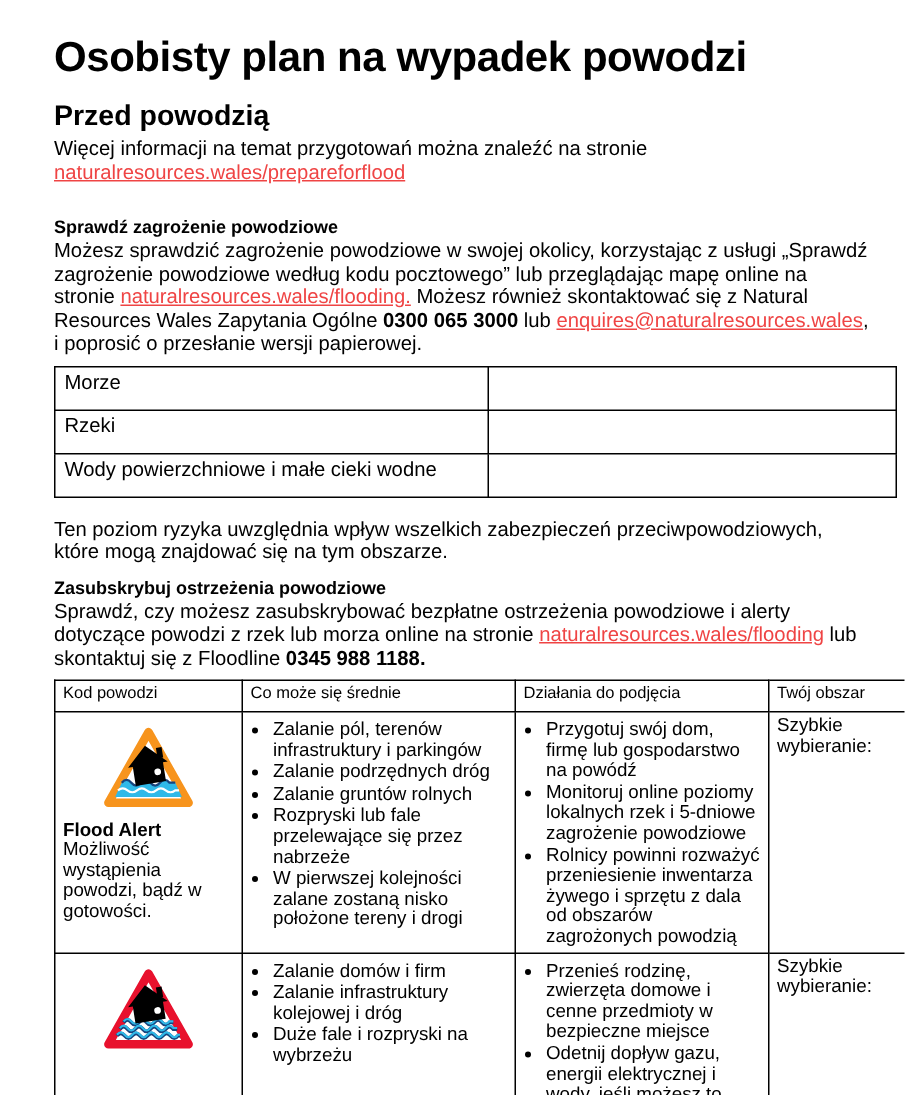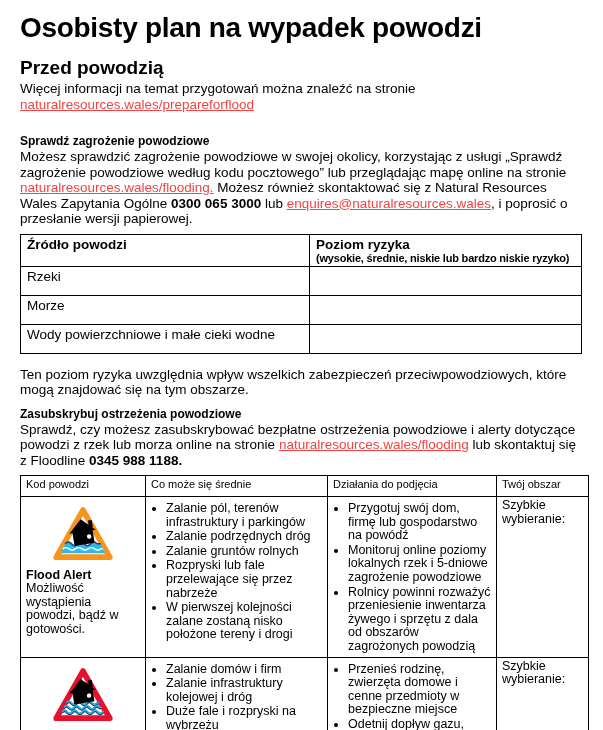--- a/index.html
+++ b/index.html
@@ -5,21 +5,22 @@
   * { margin: 0; padding: 0; box-sizing: border-box; }
   html, body { background: #ffffff; }
   body {
     width: 603px; height: 730px;
     font-family: "Liberation Sans", sans-serif;
     color: #000;
     overflow: hidden;
   }
   .page {
     width: 603px; height: 662px;
-    padding: 10px 21px 0 20px;
+    padding: 10px 21px 0 36px;
+    margin-top: 10px;
   }
   h1.doc-title {
     font-size: 28px; font-weight: bold; letter-spacing: -0.3px;
     margin: 2px 0 13px 0;
   }
   h2.section-lg {
     font-size: 19px; font-weight: bold; margin: 0 0 2px 0;
   }
   h3.section {
     font-size: 12px; font-weight: bold; margin: 0 0 1px 0;
@@ -88,30 +89,26 @@
   <p class="body-text"><span>Możesz sprawdzić zagrożenie powodziowe w swojej okolicy, korzystając z usługi „Sprawdź zagrożenie powodziowe według kodu pocztowego” lub przeglądając mapę online na stronie </span><a class="doc-link">naturalresources.wales/flooding.</a><span> Możesz również skontaktować się z Natural Resources Wales Zapytania Ogólne </span><b>0300 065 3000</b><span> lub </span><a class="doc-link">enquires@naturalresources.wales</a><span>, i poprosić o przesłanie wersji papierowej.</span></p>
 
   <div class="gap-sm"></div>
 
   <table class="risk-table">
     <colgroup>
         <col class="c1">
         <col class="c2">
       </colgroup>
     <tbody>
-        <tr class="hdr-row">
-      <th>Źródło powodzi</th>
-      <th><span>Poziom ryzyka</span><span class="hdr-note">(wysokie, średnie, niskie lub bardzo niskie ryzyko)</span></th>
+    <tr class="data-row">
+      <td>Morze</td>
+      <td></td>
     </tr>
     <tr class="data-row">
       <td>Rzeki</td>
-      <td></td>
-    </tr>
-    <tr class="data-row">
-      <td>Morze</td>
       <td></td>
     </tr>
     <tr class="data-row">
       <td>Wody powierzchniowe i małe cieki wodne</td>
       <td></td>
     </tr>
   </tbody>
     </table>
 
   <div class="gap-md"></div>

